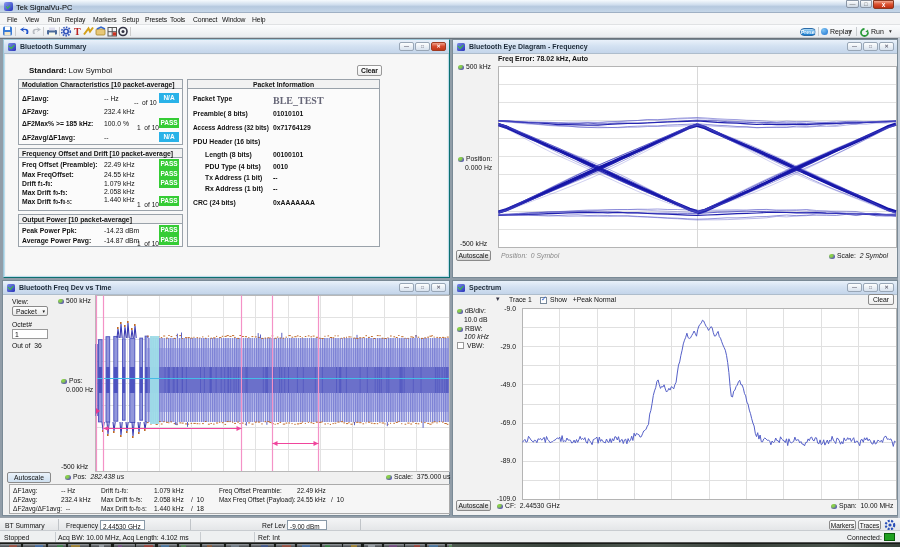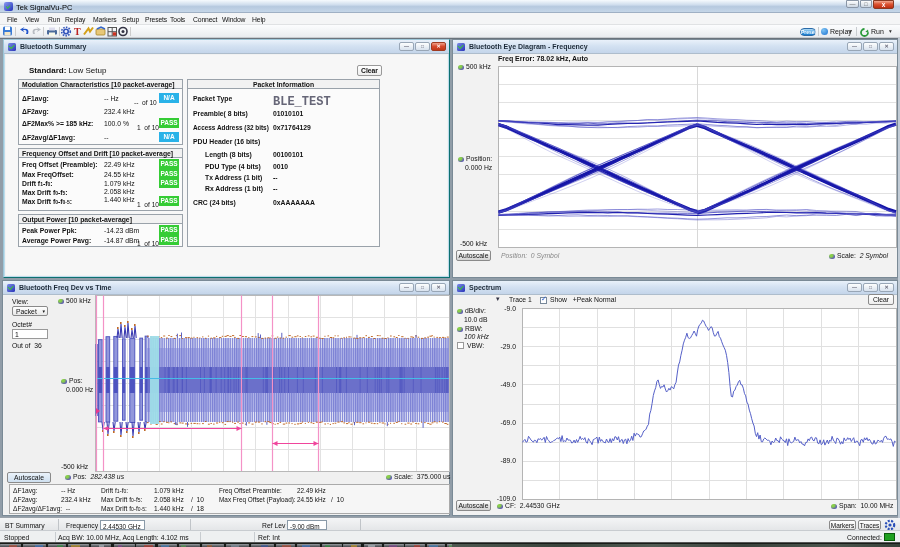--- a/index.html
+++ b/index.html
@@ -94,21 +94,21 @@
 
 <div class="panel" style="left:3px;top:39px;width:447px;height:239px;border-color:#9cc6d8 #0e7070 #0e7070 #9cc6d8;box-shadow:inset 0 0 0 1px #bcdcec">
   <div class="ptitle"><div class="picon"></div>Bluetooth Summary
     <div class="wbtns">
         <div class="wb">—</div>
         <div class="wb">□</div>
         <div class="wb close-r">✕</div>
       </div>
   </div>
   <div class="abs" style="left:2px;top:15px;right:2px;bottom:2px;background:#f7f7f7"></div>
-  <div class="lab b" style="left:25px;top:26px;font-size:8px">Standard: <span style="font-weight:normal">Low Setup</span></div>
+  <div class="lab b" style="left:25px;top:26px;font-size:8px">Standard: <span style="font-weight:normal">Low Symbol</span></div>
   <div class="gbtn" style="left:353px;top:25px;width:25px;height:11px;line-height:10px;background:linear-gradient(#fff,#eee);border-color:#999"><span class="b" style="font-size:6.8px">Clear</span></div>
 
   <div class="sumbox" style="left:14px;top:39px;width:165px;height:66px">
       <div class="sumhdr">Modulation Characteristics  [10 packet-average]</div>
     </div>
   <div class="lab b" style="left:18px;top:54.5px;font-size:6.8px">ΔF1avg:</div>
   <div class="lab" style="left:100px;top:54.5px;font-size:6.8px">-- Hz</div>
   <div class="lab" style="left:130px;top:58.5px;font-size:6.6px">--&nbsp;&nbsp;of 10</div>
   <div class="badge na" style="left:155px;top:52.5px">N/A</div>
   <div class="lab b" style="left:18px;top:67.5px;font-size:6.8px">ΔF2avg:</div>
@@ -148,21 +148,21 @@
   <div class="badge pass" style="left:155px;top:185px">PASS</div>
   <div class="lab b" style="left:18px;top:197px;font-size:6.8px">Average Power Pavg:</div>
   <div class="lab" style="left:100px;top:197px;font-size:6.8px">-14.87 dBm</div>
   <div class="lab" style="left:133px;top:200px;font-size:6.6px">1&nbsp;&nbsp;of 10</div>
   <div class="badge pass" style="left:155px;top:195px">PASS</div>
 
   <div class="sumbox" style="left:183px;top:39px;width:193px;height:168px">
       <div class="sumhdr" style="text-align:center;padding-left:0">Packet Information</div>
     </div>
   <div class="lab b" style="left:189px;top:54.5px;font-size:6.8px">Packet Type</div>
-    <div class="lab b" style="left:269px;top:54.5px;font-size:12px;color:#667;font-family:Liberation Mono, monospace">BLE_TEST</div>
+    <div class="lab b" style="left:269px;top:54.5px;font-size:10px;color:#667;font-family:Liberation Serif, serif">BLE_TEST</div>
   <div class="lab b" style="left:189px;top:69.5px;font-size:6.8px">Preamble( 8 bits)</div>
     <div class="lab b" style="left:269px;top:69.5px;font-size:6.8px">01010101</div>
   <div class="lab b" style="left:189px;top:83.5px;font-size:6.4px">Access Address (32 bits)</div>
     <div class="lab b" style="left:269px;top:83.5px;font-size:6.8px">0x71764129</div>
   <div class="lab b" style="left:189px;top:97.5px;font-size:6.8px">PDU Header (16 bits)</div>
   <div class="lab b" style="left:201px;top:110.5px;font-size:6.8px">Length (8 bits)</div>
     <div class="lab b" style="left:269px;top:110.5px;font-size:6.8px">00100101</div>
   <div class="lab b" style="left:201px;top:122.5px;font-size:6.8px">PDU Type (4 bits)</div>
     <div class="lab b" style="left:269px;top:122.5px;font-size:6.8px">0010</div>
   <div class="lab b" style="left:201px;top:133.5px;font-size:6.8px">Tx Address (1 bit)</div>

